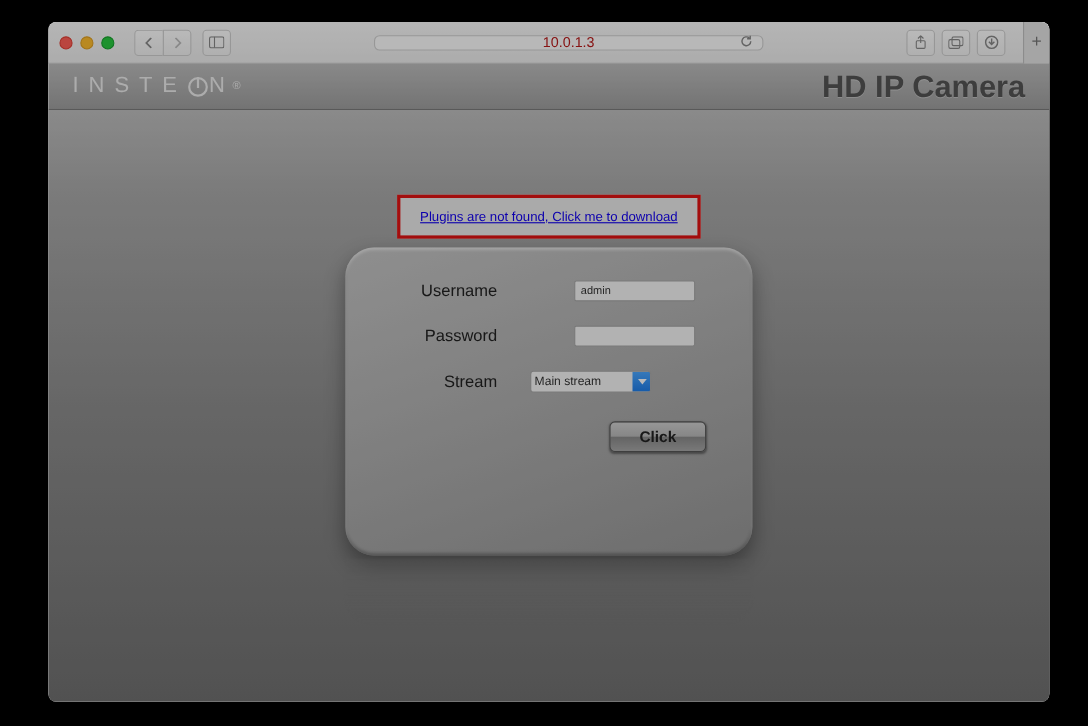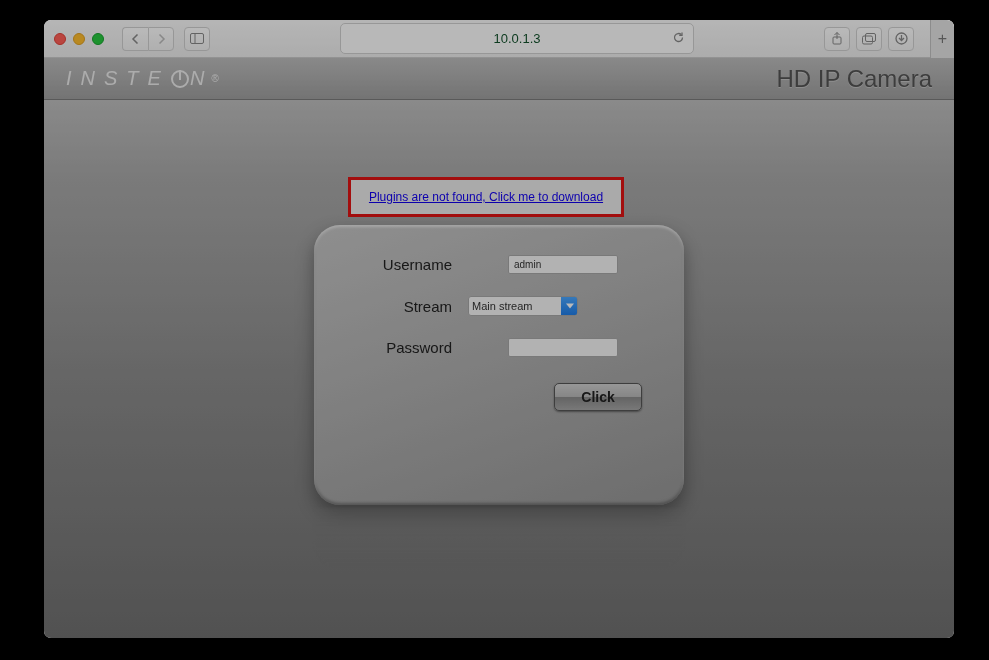--- a/index.html
+++ b/index.html
@@ -36,27 +36,27 @@
     border: 1px solid #cfcfcf;
     border-radius: 4px;
     display: flex; align-items: center; justify-content: center;
     color: #888; font-size: 13px;
   }
   .nav-group { display: flex; }
   .nav-group .nav-btn:first-child { border-top-right-radius:0; border-bottom-right-radius:0; border-right:0; }
   .nav-group .nav-btn:last-child  { border-top-left-radius:0; border-bottom-left-radius:0; }
   .addr {
     flex: 1;
-    height: 31px;
+    height: 14px;
     margin: 0 120px 0 120px;
     background: #fcfcfc;
     border: 1px solid #cfcfcf;
     border-radius: 5px;
     display: flex; align-items: center; justify-content: center;
-    font-size: 13px; color: #14532d;
+    font-size: 13px; color: #b91c1c;
     position: relative;
   }
   .addr .reload { position: absolute; right: 8px; color: #777; font-size: 13px; }
   .right-btns { display: flex; gap: 6px; }
   .new-tab {
     width: 24px; height: 38px;
     background: #e2e2e2;
     border-left: 1px solid #c0c0c0;
     display:flex; align-items:center; justify-content:center;
     color:#777; font-size:16px;
@@ -70,52 +70,52 @@
     background: linear-gradient(180deg, #c9c9c9 0%, #a9a9a9 20%, #8c8c8c 55%, #707070 100%);
   }
   .brand-bar {
     height: 42px;
     background: linear-gradient(#bcbcbc, #9f9f9f);
     border-bottom: 1px solid #7a7a7a;
     display: flex; align-items: center; justify-content: space-between;
     padding: 0 22px;
     color: #e8e8e8;
   }
-  .brand-logo { font-size: 20px; letter-spacing: 9px; font-weight: 300; color: #ececec; display:flex; align-items:center;font-style:italic; }
+  .brand-logo { font-size: 20px; letter-spacing: 9px; font-weight: 300; color: #ececec; display:flex; align-items:center; }
   .brand-logo .pwr {
     display:inline-block; width:18px; height:18px; border:2px solid #ececec; border-radius:50%;
     margin: 0 1px; position:relative;
   }
   .brand-logo .pwr::after { content:""; position:absolute; width:2px; height:10px; background:#ececec; left:50%; top:-2px; transform:translateX(-50%); }
   .brand-logo .reg { font-size:10px; letter-spacing:0; margin-left:-2px; }
-  .brand-title { font-size: 24px; font-weight: normal; color: #545454; text-shadow: 0 1px 0 rgba(255,255,255,0.3); }
+  .brand-title { font-size: 28px; font-weight: bold; color: #545454; text-shadow: 0 1px 0 rgba(255,255,255,0.3); }
 
   
   .notice {
     position: absolute;
-    left: 304px; top: 119px;
+    left: 317px; top: 119px;
     width: 276px; height: 40px;
     background: #eaeaea;
     border: 3px solid #e01414;
     display:flex; align-items:center; justify-content:center;
   }
   .notice a { color: #1200ee; font-size: 12px; text-decoration: underline; }
 
   
   .panel {
     position: absolute;
     left: 270px; top: 167px;
     width: 370px; height: 280px;
     background: linear-gradient(160deg, #c4c4c4, #969696);
     border-radius: 26px;
     box-shadow: 0 8px 18px rgba(0,0,0,0.35), inset 0 2px 3px rgba(255,255,255,0.6), inset 0 -2px 3px rgba(0,0,0,0.3);
     padding: 30px 42px 20px 42px;
   }
   .row { display: flex; align-items: center; margin-bottom: 22px; }
-  .row label { width: 96px; text-align: right; margin-right: 16px; font-size: 15px; color: #222; }
+  .row label { width: 96px; text-align: right; margin-right: 30px; font-size: 15px; color: #222; }
   .row input[type=text], .row input[type=password] {
     width: 110px; height: 19px;
     background: #f4f4f4;
     border: 1px solid #a7a7a7;
     border-radius: 2px;
     font-size: 10px;
     padding: 0 5px;
     color: #333;
     margin-left: 40px;
   }
@@ -245,31 +245,31 @@
     <div class="notice">
       <a href="#">Plugins are not found, Click me to download</a>
     </div>
 
     <div class="panel">
       <div class="row">
         <label>Username</label>
         <input type="text" value="admin" style="">
       </div>
       <div class="row">
+        <label>Password</label>
+        <input type="password" value="" style="">
+      </div>
+      <div class="row">
         <label>Stream</label>
         <div class="sel-wrap">
           <select>
             <option>Main stream</option>
           </select>
         </div>
       </div>
-      <div class="row">
-        <label>Password</label>
-        <input type="password" value="" style="">
-      </div>
       <button class="login-btn">Click</button>
     </div>
 
     <div class="reflection"></div>
   </div>
 
   <div class="dim"></div>
 </div>
 
 </body></html>

